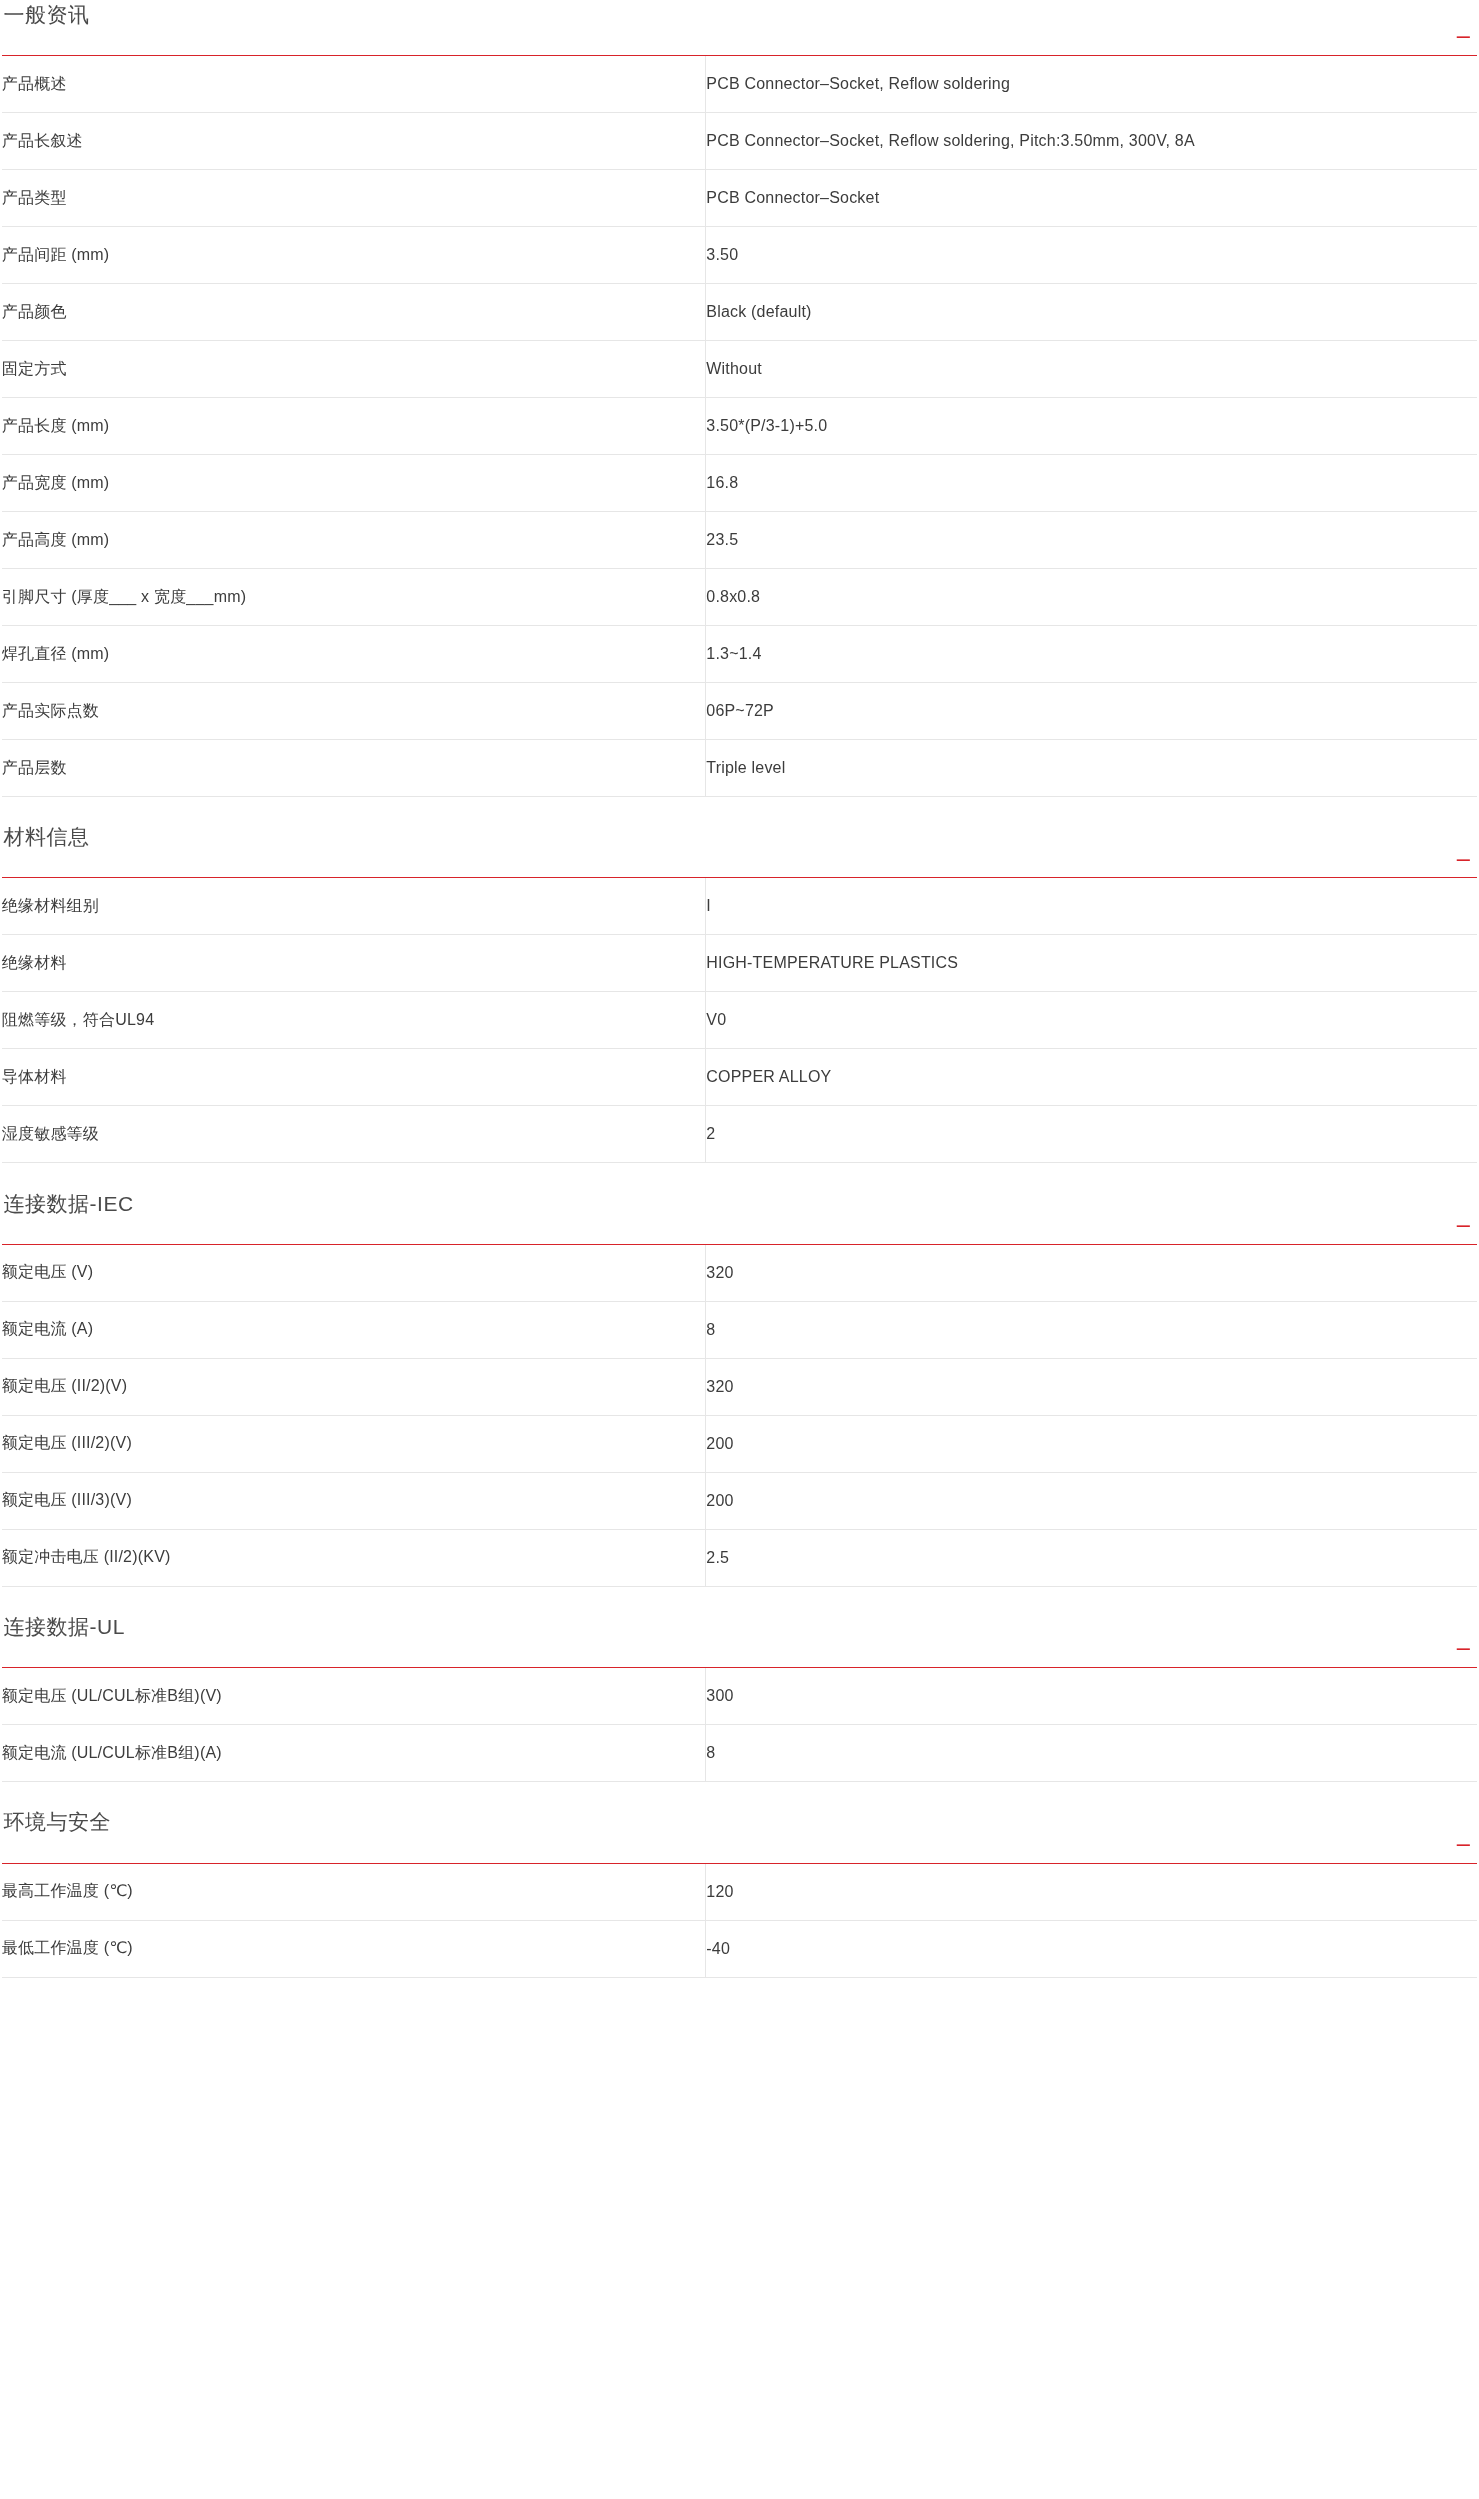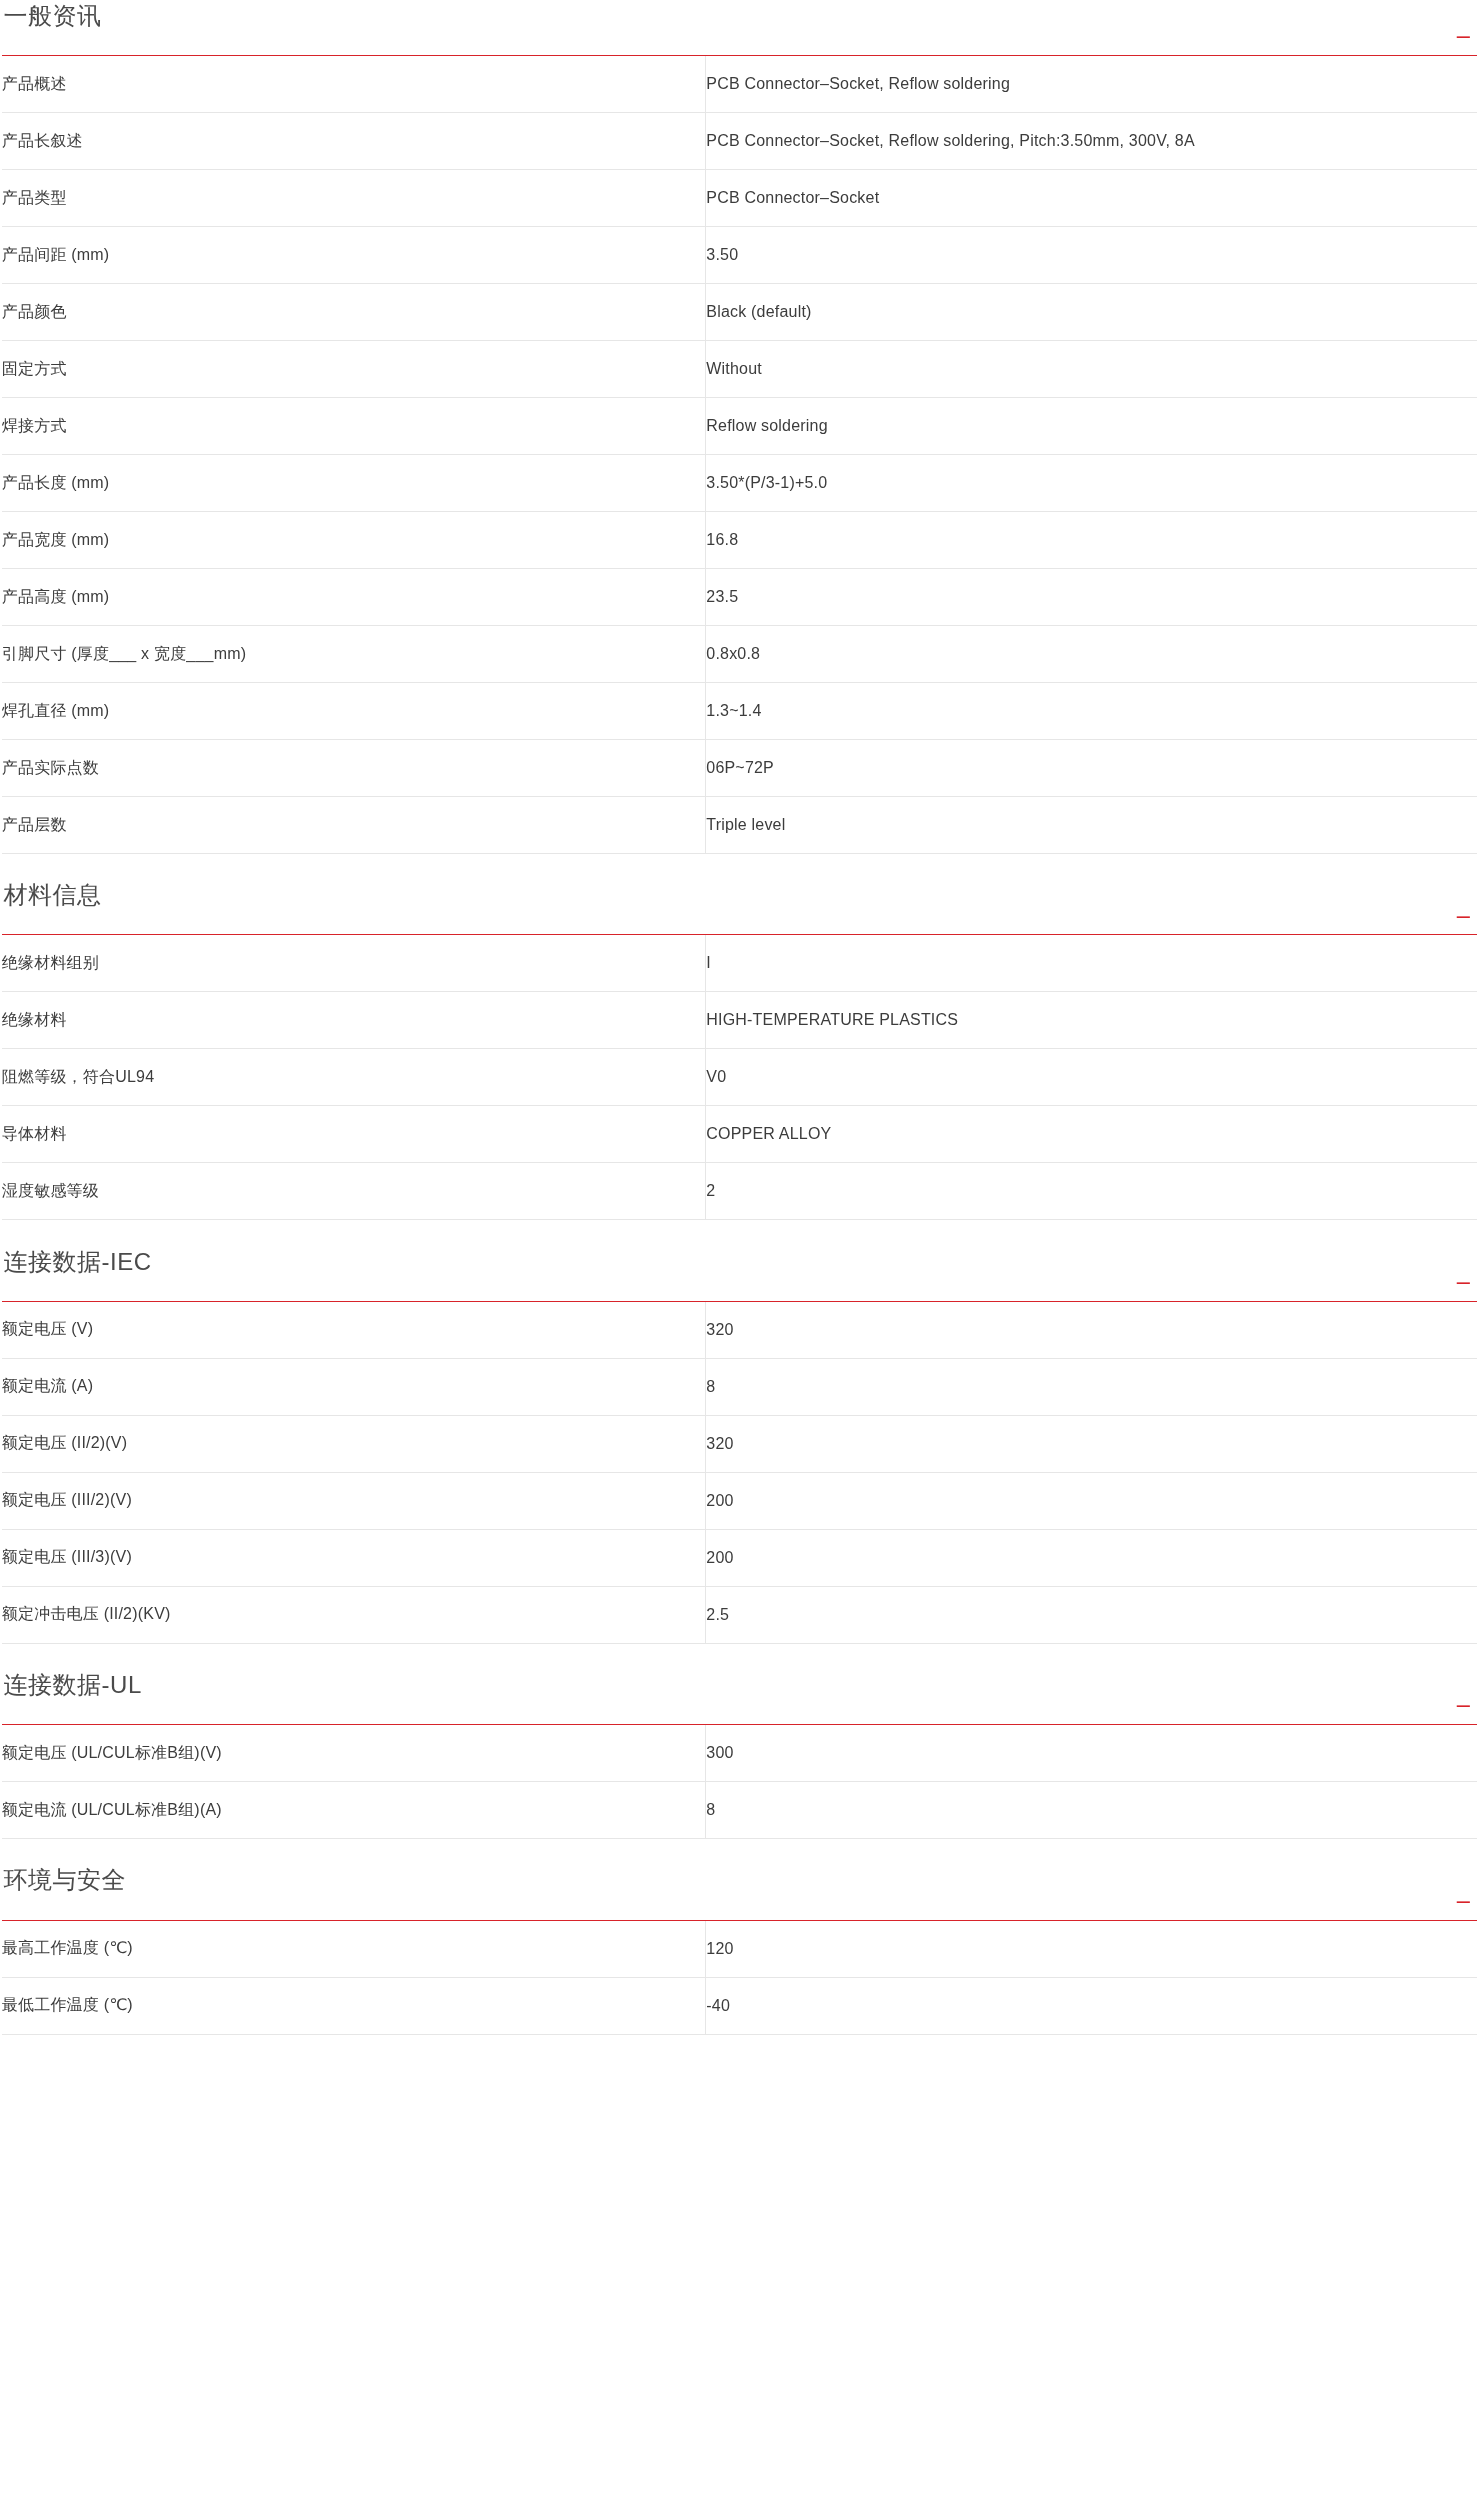--- a/index.html
+++ b/index.html
@@ -23,21 +23,21 @@
   .section-header {
     position: relative;
     height: 56px;
     border-bottom: 1.8px solid #d8232a;
     display: flex;
     align-items: flex-start;
     justify-content: space-between;
     box-sizing: border-box;
   }
   .section-title {
-    font-size: 24px;
+    font-size: 21px;
     color: #4a4a4a;
     font-weight: 400;
     letter-spacing: 0.5px;
     padding-left: 1.8px;
     padding-top: 1.8px;
     line-height: 1.2;
   }
   .collapse-toggle {
     color: #d8232a;
     font-size: 23.6px;
@@ -108,24 +108,20 @@
             </tr>
             <tr>
               <td class="label-cell">产品颜色</td>
               <td class="value-cell">Black (default)</td>
             </tr>
             <tr>
               <td class="label-cell">固定方式</td>
               <td class="value-cell">Without</td>
             </tr>
             <tr>
-              <td class="label-cell">焊接方式</td>
-              <td class="value-cell">Reflow soldering</td>
-            </tr>
-            <tr>
               <td class="label-cell">产品长度 (mm)</td>
               <td class="value-cell">3.50*(P/3-1)+5.0</td>
             </tr>
             <tr>
               <td class="label-cell">产品宽度 (mm)</td>
               <td class="value-cell">16.8</td>
             </tr>
             <tr>
               <td class="label-cell">产品高度 (mm)</td>
               <td class="value-cell">23.5</td>

